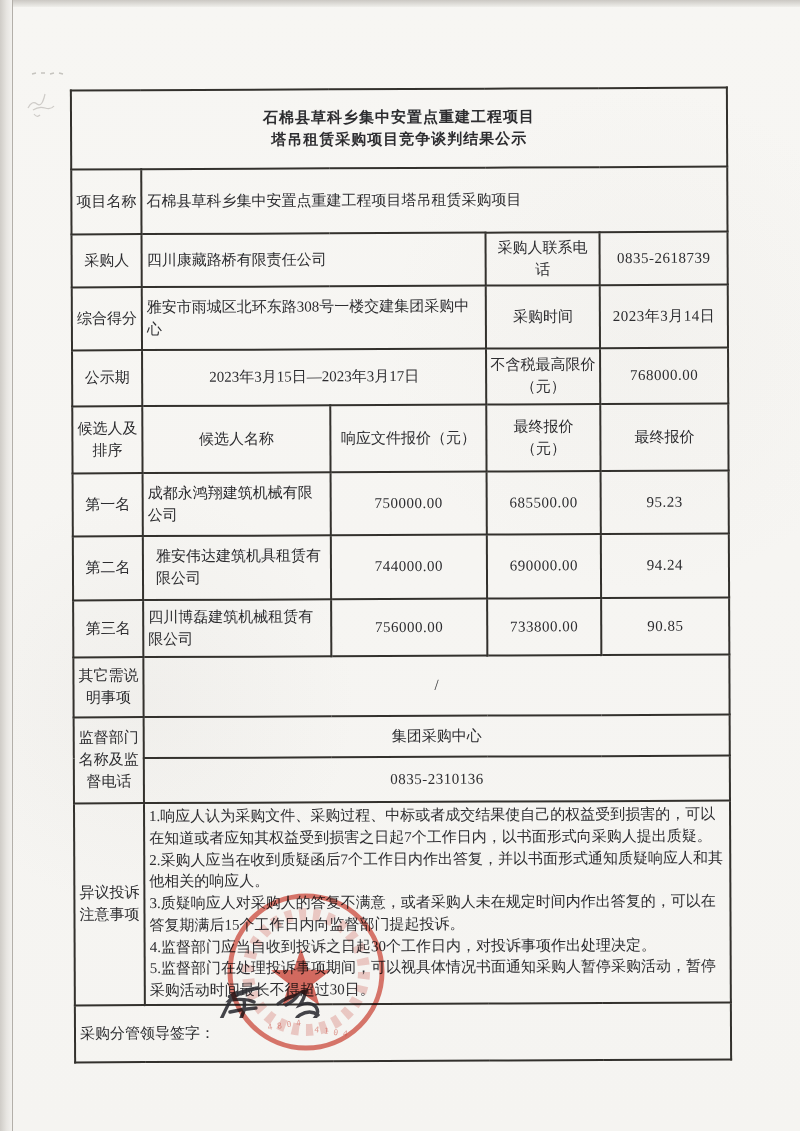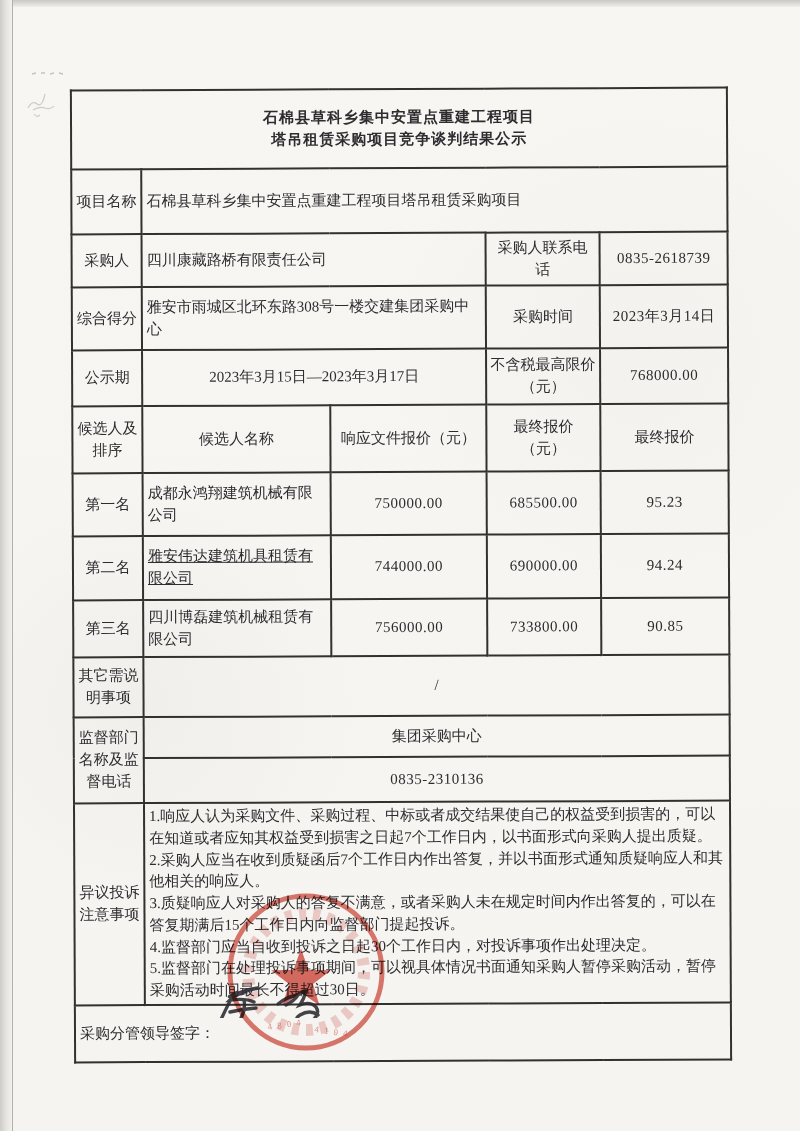--- a/index.html
+++ b/index.html
@@ -130,21 +130,21 @@
       <tr style="height:63px;">
         <td class="lbl">第一名</td>
         <td class="val-left" style="padding-left:4px;">成都永鸿翔建筑机械有限公司</td>
         <td class="num">750000.00</td>
         <td class="num">685500.00</td>
         <td class="num">95.23</td>
       </tr>
 
       <tr style="height:64px;">
         <td class="lbl">第二名</td>
-        <td class="val-left" style="padding-left:4px;text-decoration:underline;">雅安伟达建筑机具租赁有限公司</td>
+        <td class="val-left" style="padding-left:12px;">雅安伟达建筑机具租赁有限公司</td>
         <td class="num">744000.00</td>
         <td class="num">690000.00</td>
         <td class="num">94.24</td>
       </tr>
 
       <tr style="height:57px;">
         <td class="lbl">第三名</td>
         <td class="val-left" style="">四川博磊建筑机械租赁有限公司</td>
         <td class="num">756000.00</td>
         <td class="num">733800.00</td>

